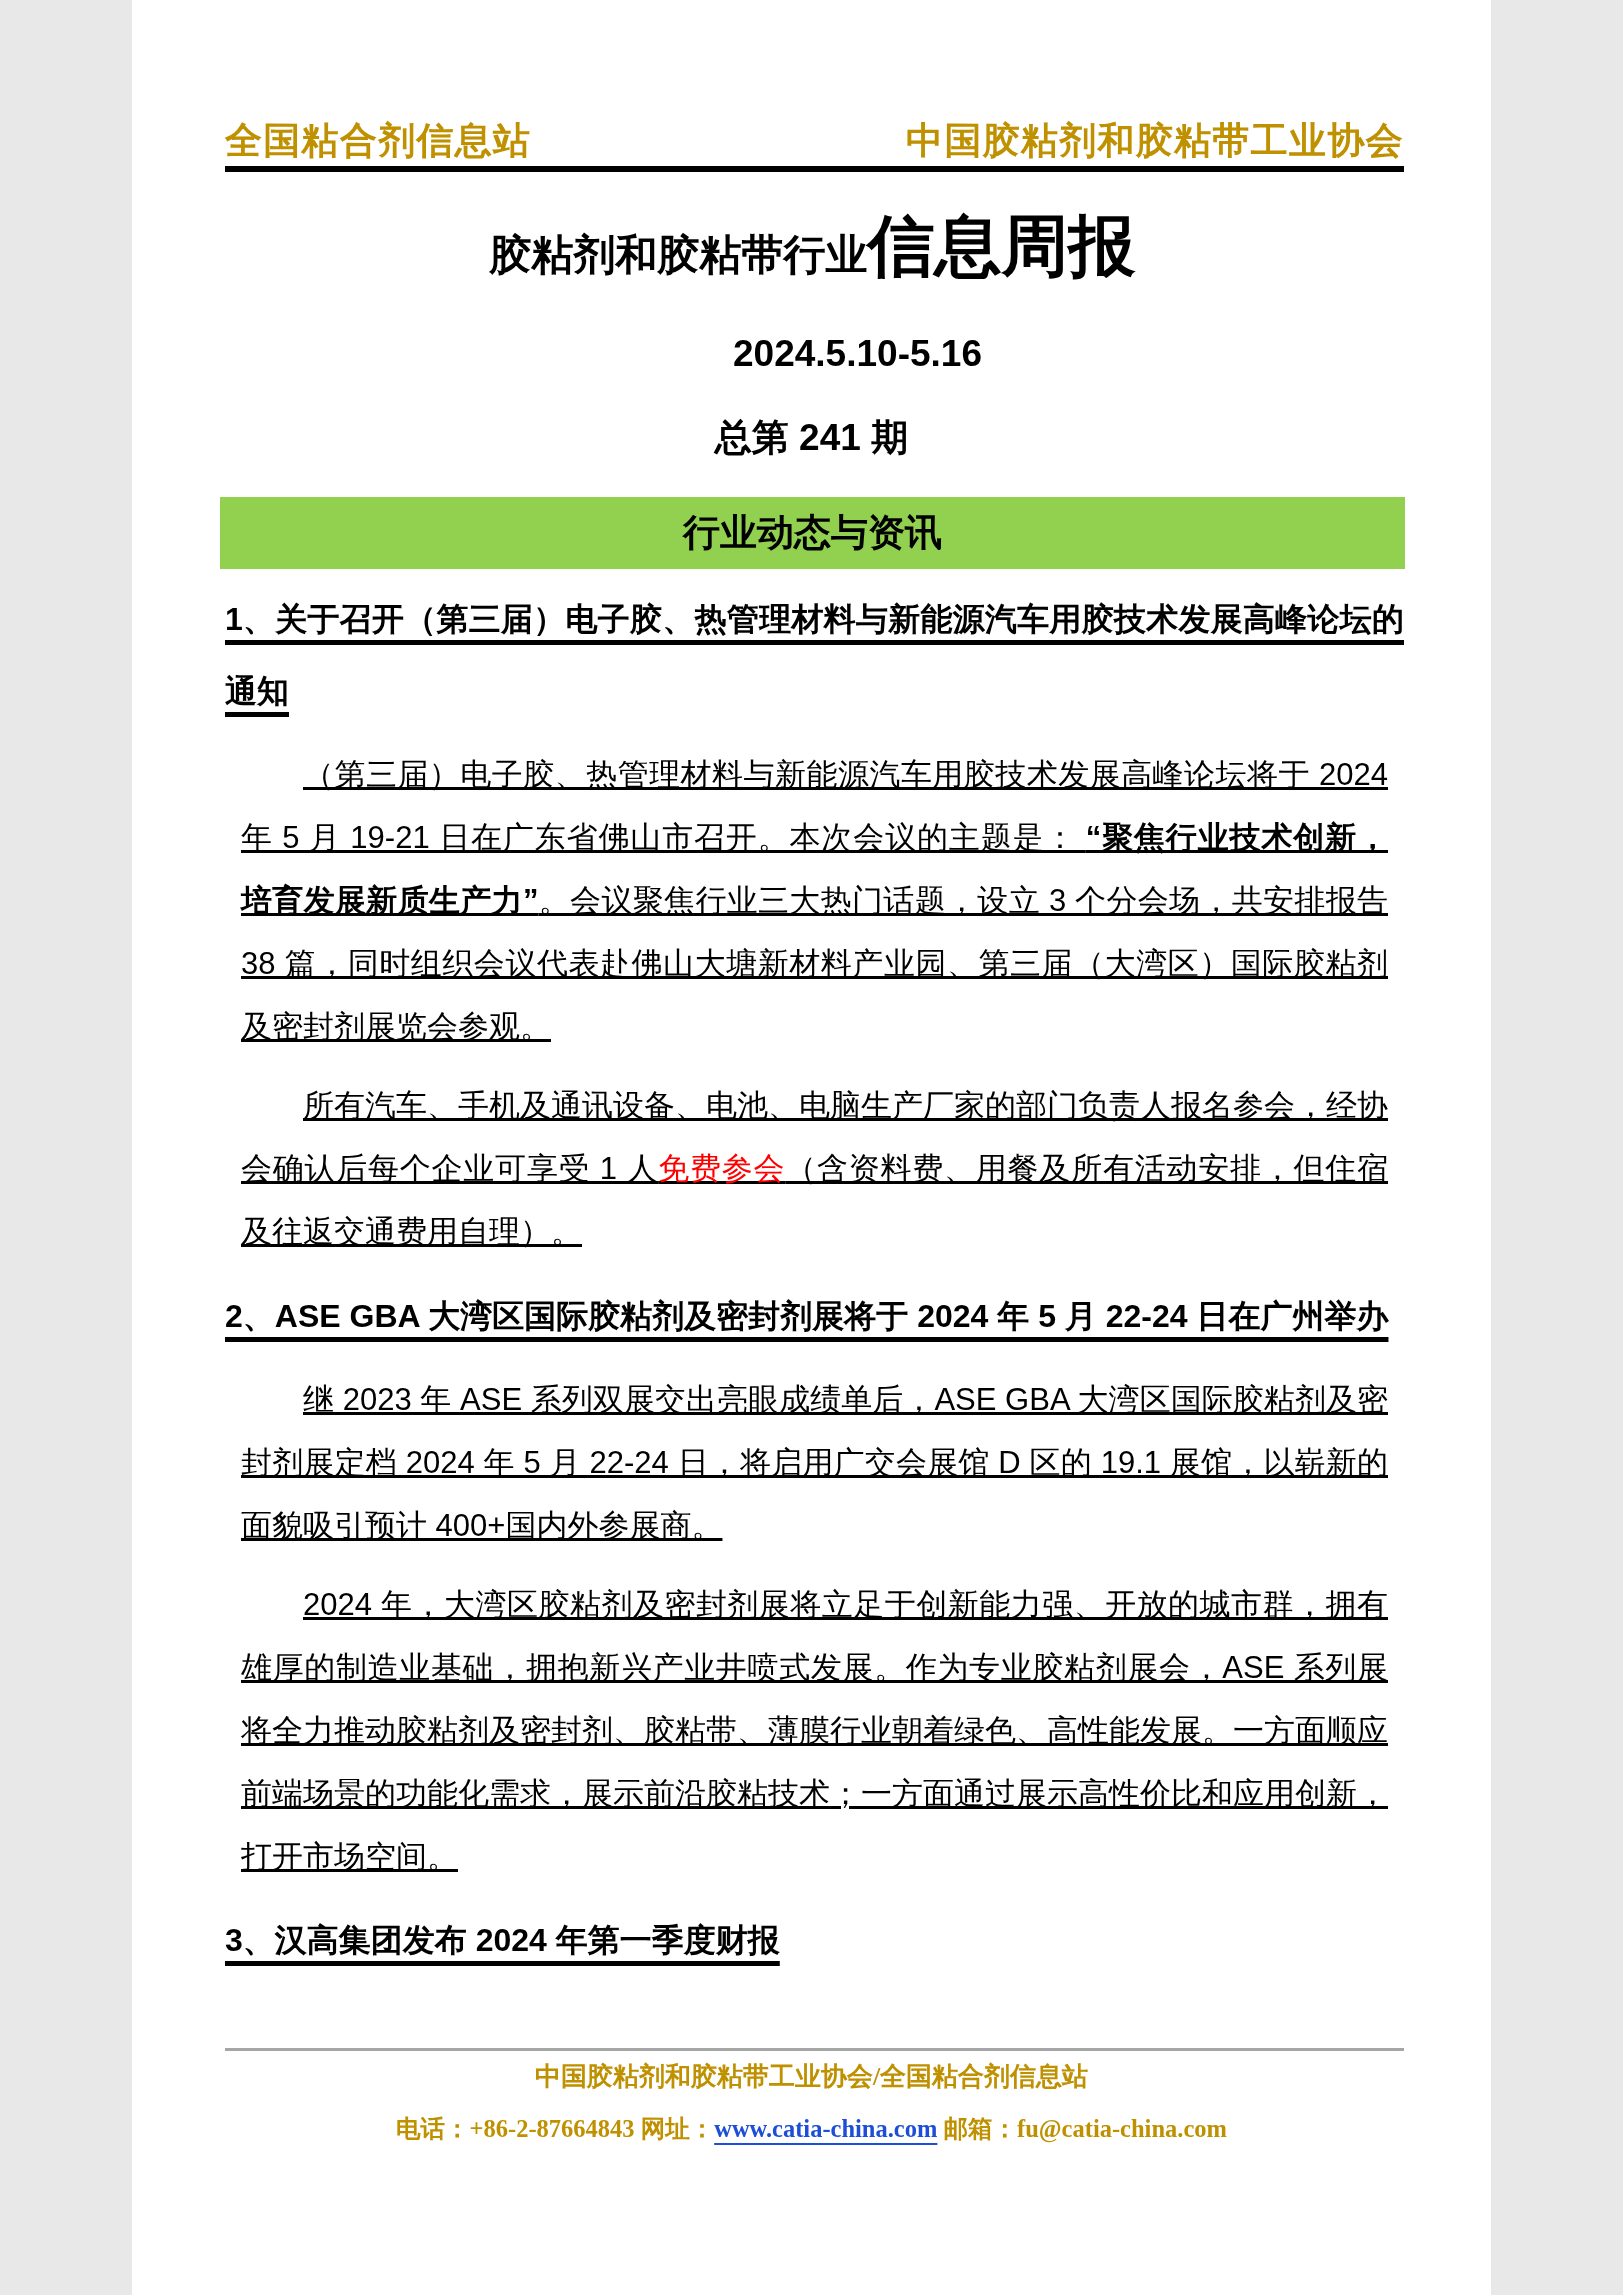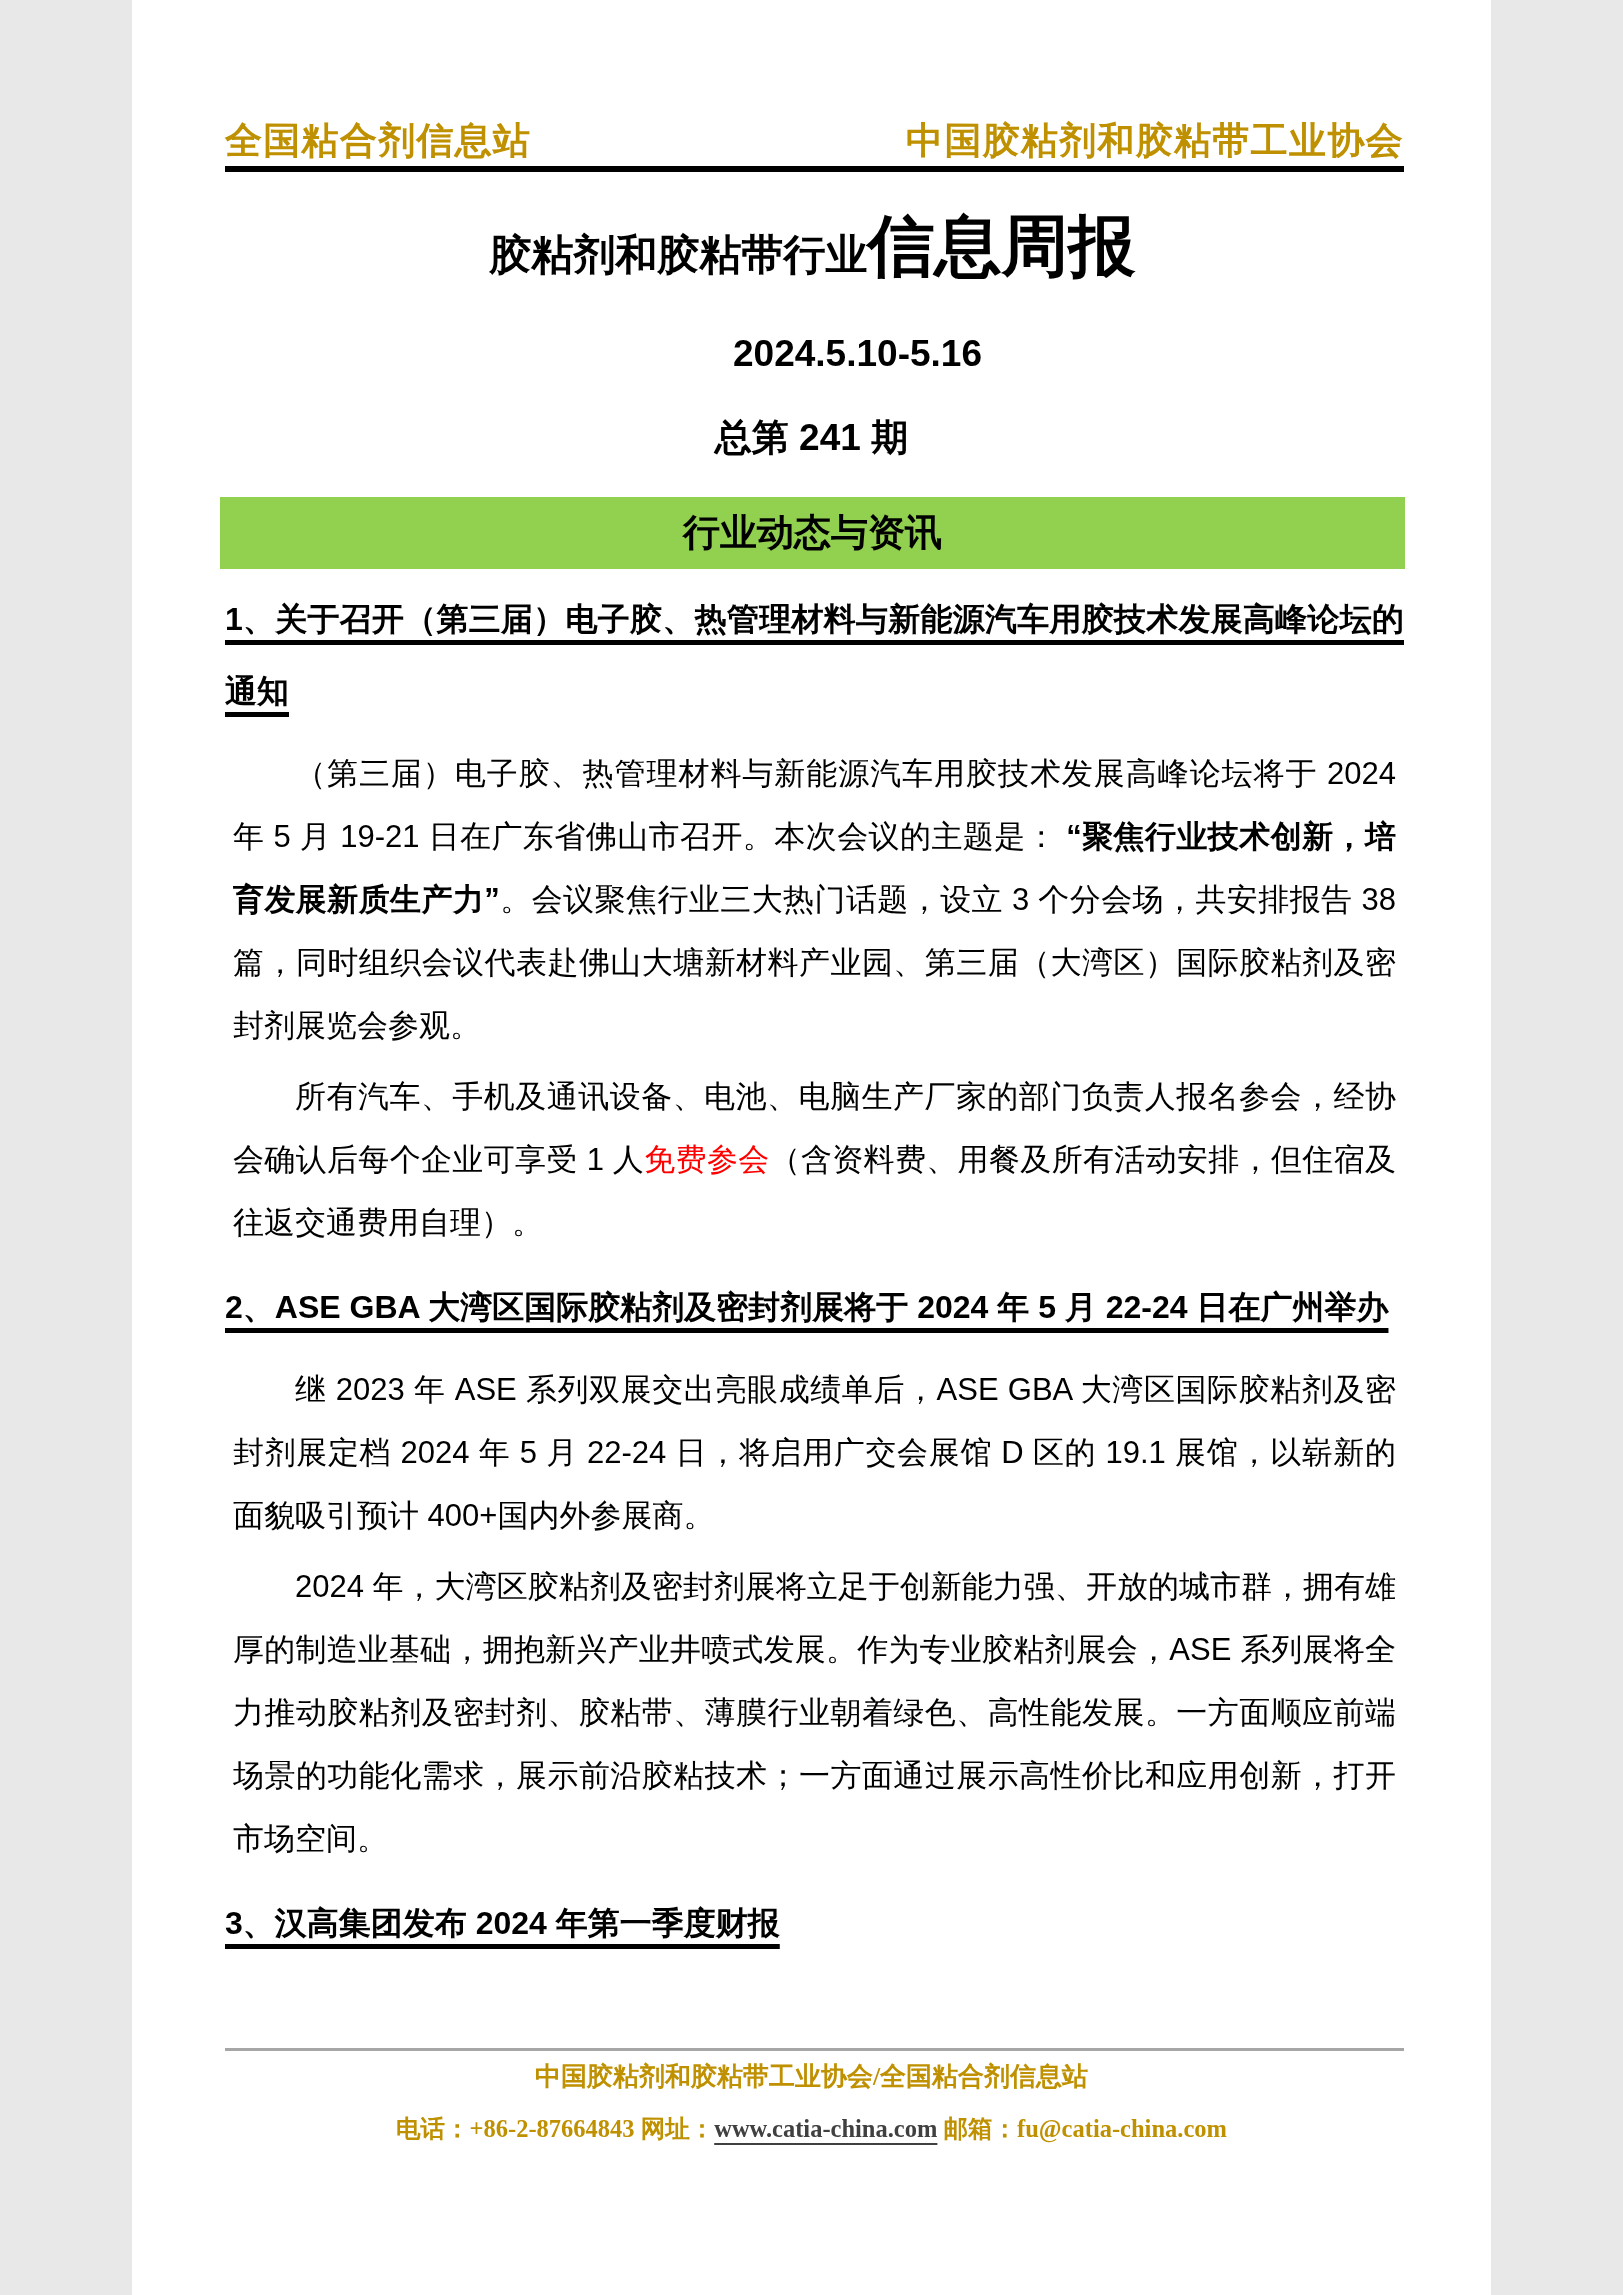--- a/index.html
+++ b/index.html
@@ -55,42 +55,42 @@
   }
   .content h2{
     font-size:32px;font-weight:700;line-height:72px;
     margin:16.7px 0 15.4px 0;
     text-decoration:underline;
     text-decoration-thickness:4.5px;
     text-underline-offset:10.3px;
     text-align:justify;
   }
   .content h2.first{margin-top:0;}
-  .content p{margin:8px;text-indent:2em;}
+  .content p{margin:16px;text-indent:2em;text-decoration:underline;}
   .seg-bold{font-weight:700;}
   .seg-red{color:#FF0000;}
   
   .footer-rule{
     position:absolute;top:2048px;left:93px;right:87px;
     height:3.2px;background:#A6A6A6;
   }
   .footer-org{
     position:absolute;top:2059px;left:0;width:100%;
     text-align:center;
     font-family:"Liberation Serif",serif;
     font-size:26px;font-weight:700;color:#BF9000;
   }
   .footer-contact{
     position:absolute;top:2112px;left:0;width:100%;
     text-align:center;
     font-family:"Liberation Serif",serif;
     font-size:24.5px;font-weight:700;color:#BF9000;
   }
   .footer-contact a{
-    color:#404040;
+    color:#1d4ed8;
     text-decoration:underline;
     text-decoration-thickness:1.9px;
     text-underline-offset:6.4px;
   }
 </style>
 </head>
 <body>
 
 <div class="page">
 

